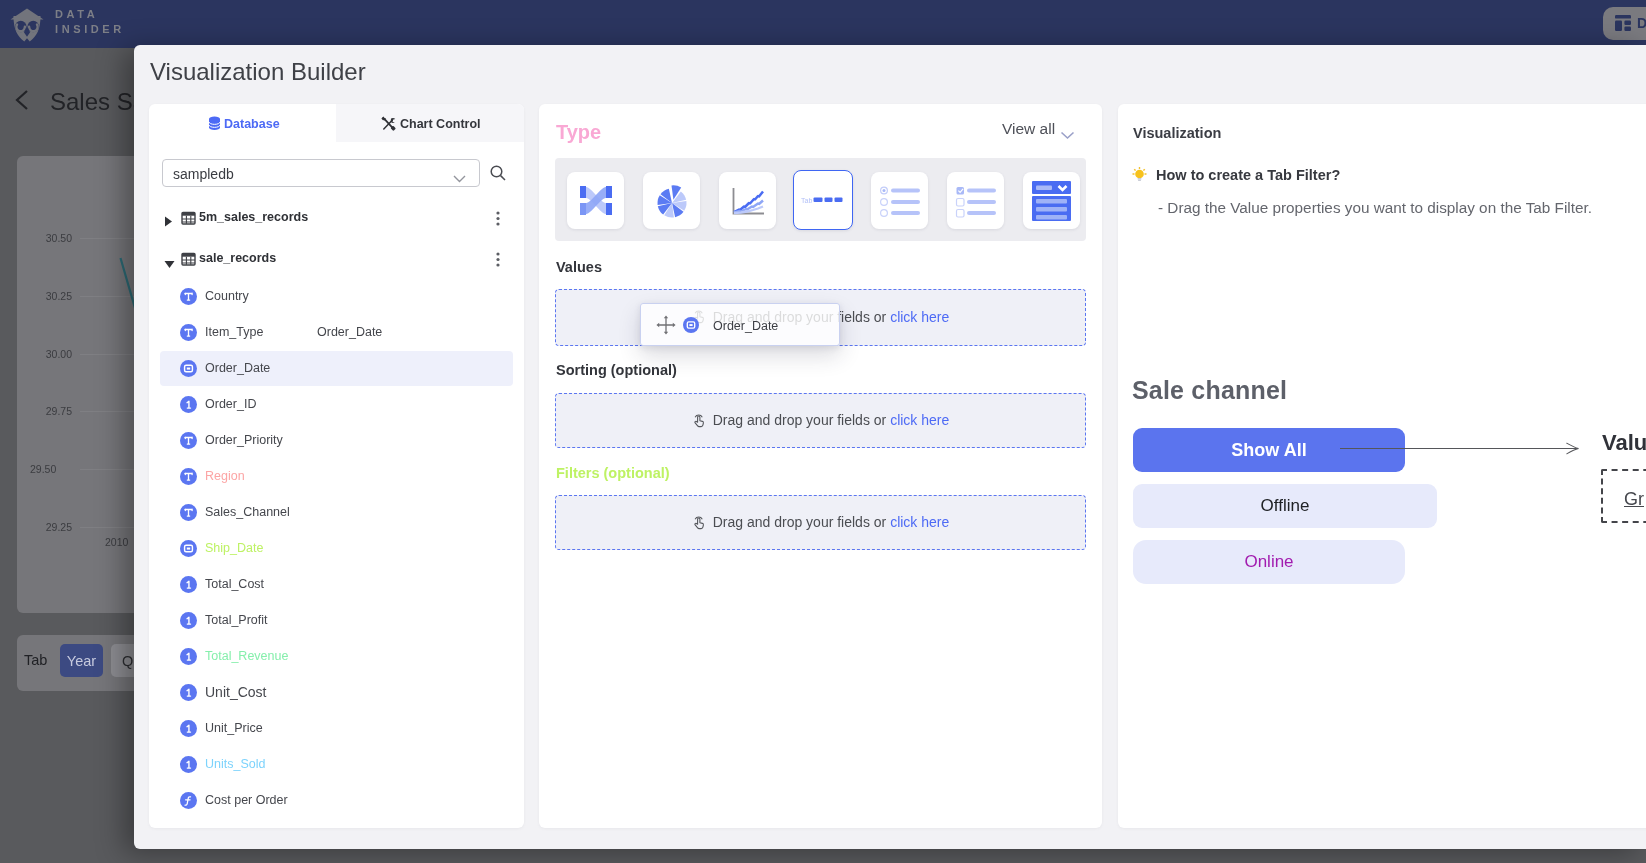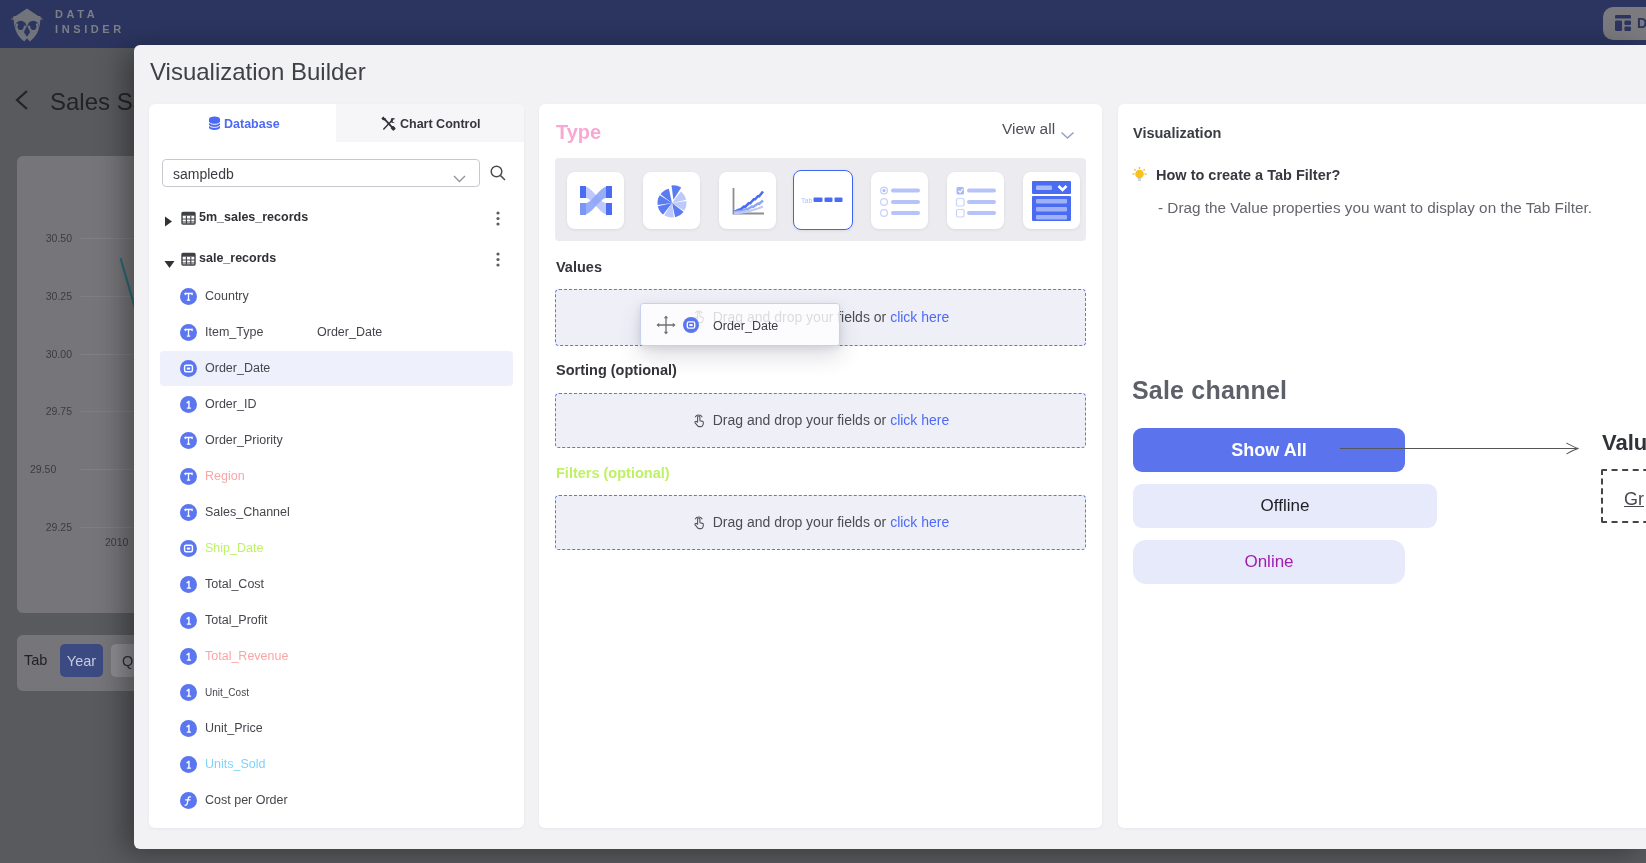--- a/index.html
+++ b/index.html
@@ -151,26 +151,26 @@
 <div class="abs" style="left:205px;top:576px;font-size:12.5px;color:#45474d;line-height:17px">Total_Cost</div>
 <div class="abs" style="left:179.5px;top:611.5px;"><svg width="17" height="17" viewBox="0 0 16 16">
       <circle cx="8" cy="8" r="8" fill="#5b76f1"></circle>
       <path d="M6.6 6.3 L8.4 4.9 v6.4 M6.9 11.4 h3" stroke="#fff" stroke-width="1.3" fill="none" stroke-linecap="round" stroke-linejoin="round"></path>
     </svg></div>
 <div class="abs" style="left:205px;top:612px;font-size:12.5px;color:#45474d;line-height:17px">Total_Profit</div>
 <div class="abs" style="left:179.5px;top:647.5px;"><svg width="17" height="17" viewBox="0 0 16 16">
       <circle cx="8" cy="8" r="8" fill="#5b76f1"></circle>
       <path d="M6.6 6.3 L8.4 4.9 v6.4 M6.9 11.4 h3" stroke="#fff" stroke-width="1.3" fill="none" stroke-linecap="round" stroke-linejoin="round"></path>
     </svg></div>
-<div class="abs" style="left:205px;top:648px;font-size:12.5px;color:#fca5a5;line-height:17px">Total_Revenue</div>
+<div class="abs" style="left:205px;top:648px;font-size:12.5px;color:#86efac;line-height:17px">Total_Revenue</div>
 <div class="abs" style="left:179.5px;top:683.5px;"><svg width="17" height="17" viewBox="0 0 16 16">
       <circle cx="8" cy="8" r="8" fill="#5b76f1"></circle>
       <path d="M6.6 6.3 L8.4 4.9 v6.4 M6.9 11.4 h3" stroke="#fff" stroke-width="1.3" fill="none" stroke-linecap="round" stroke-linejoin="round"></path>
     </svg></div>
-<div class="abs" style="left:205px;top:684px;font-size:10px;color:#45474d;line-height:17px">Unit_Cost</div>
+<div class="abs" style="left:205px;top:684px;font-size:14px;color:#45474d;line-height:17px">Unit_Cost</div>
 <div class="abs" style="left:179.5px;top:719.5px;"><svg width="17" height="17" viewBox="0 0 16 16">
       <circle cx="8" cy="8" r="8" fill="#5b76f1"></circle>
       <path d="M6.6 6.3 L8.4 4.9 v6.4 M6.9 11.4 h3" stroke="#fff" stroke-width="1.3" fill="none" stroke-linecap="round" stroke-linejoin="round"></path>
     </svg></div>
 <div class="abs" style="left:205px;top:720px;font-size:12.5px;color:#45474d;line-height:17px">Unit_Price</div>
 <div class="abs" style="left:179.5px;top:755.5px;"><svg width="17" height="17" viewBox="0 0 16 16">
       <circle cx="8" cy="8" r="8" fill="#5b76f1"></circle>
       <path d="M6.6 6.3 L8.4 4.9 v6.4 M6.9 11.4 h3" stroke="#fff" stroke-width="1.3" fill="none" stroke-linecap="round" stroke-linejoin="round"></path>
     </svg></div>
 <div class="abs" style="left:205px;top:756px;font-size:12.5px;color:#7dd3fc;line-height:17px">Units_Sold</div>

